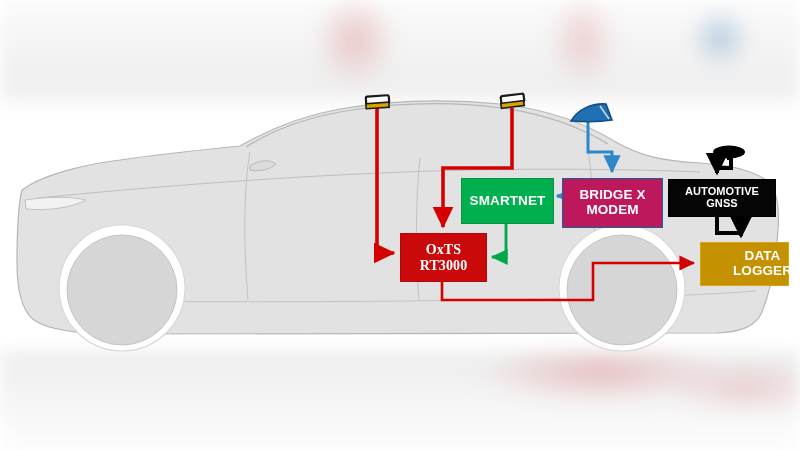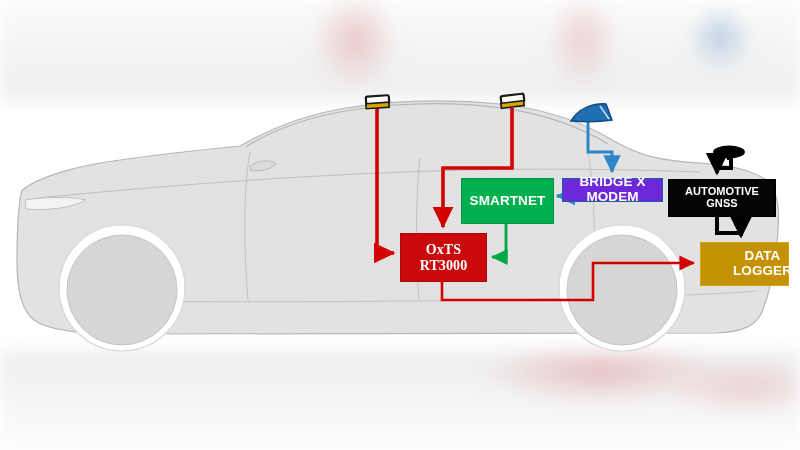--- a/index.html
+++ b/index.html
@@ -73,22 +73,22 @@
     font-size: 13.5px;
   }
   #node-oxts {
     left: 400px; top: 233px; width: 87px; height: 49px;
     background: #ca0a0a;
     border: 1.5px solid #b00707;
     font-size: 14px;
     font-family: Liberation Serif, serif;
   }
   #node-bridgex {
-    left: 562px; top: 178px; width: 101px; height: 24px;
-    background: #6d28d9;
+    left: 562px; top: 178px; width: 101px; height: 50px;
+    background: #be185d;
     border: 1.5px solid #0d63a3;
     font-size: 13.5px;
   }
   #node-gnss {
     left: 668px; top: 179px; width: 108px; height: 38px;
     background: #050505;
     border: 1.5px solid #000000;
     font-size: 11px;
   }
   #node-datalogger {

